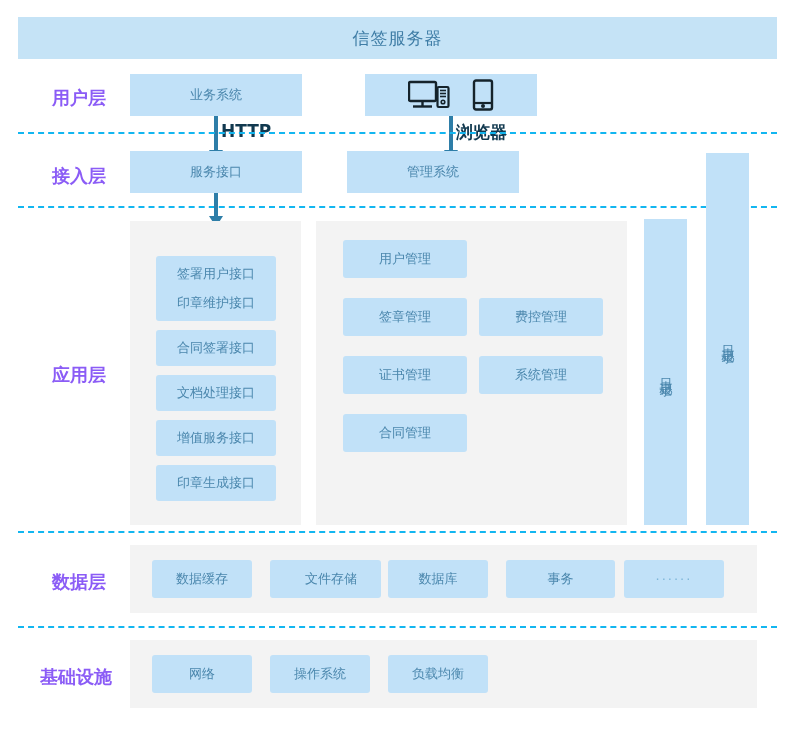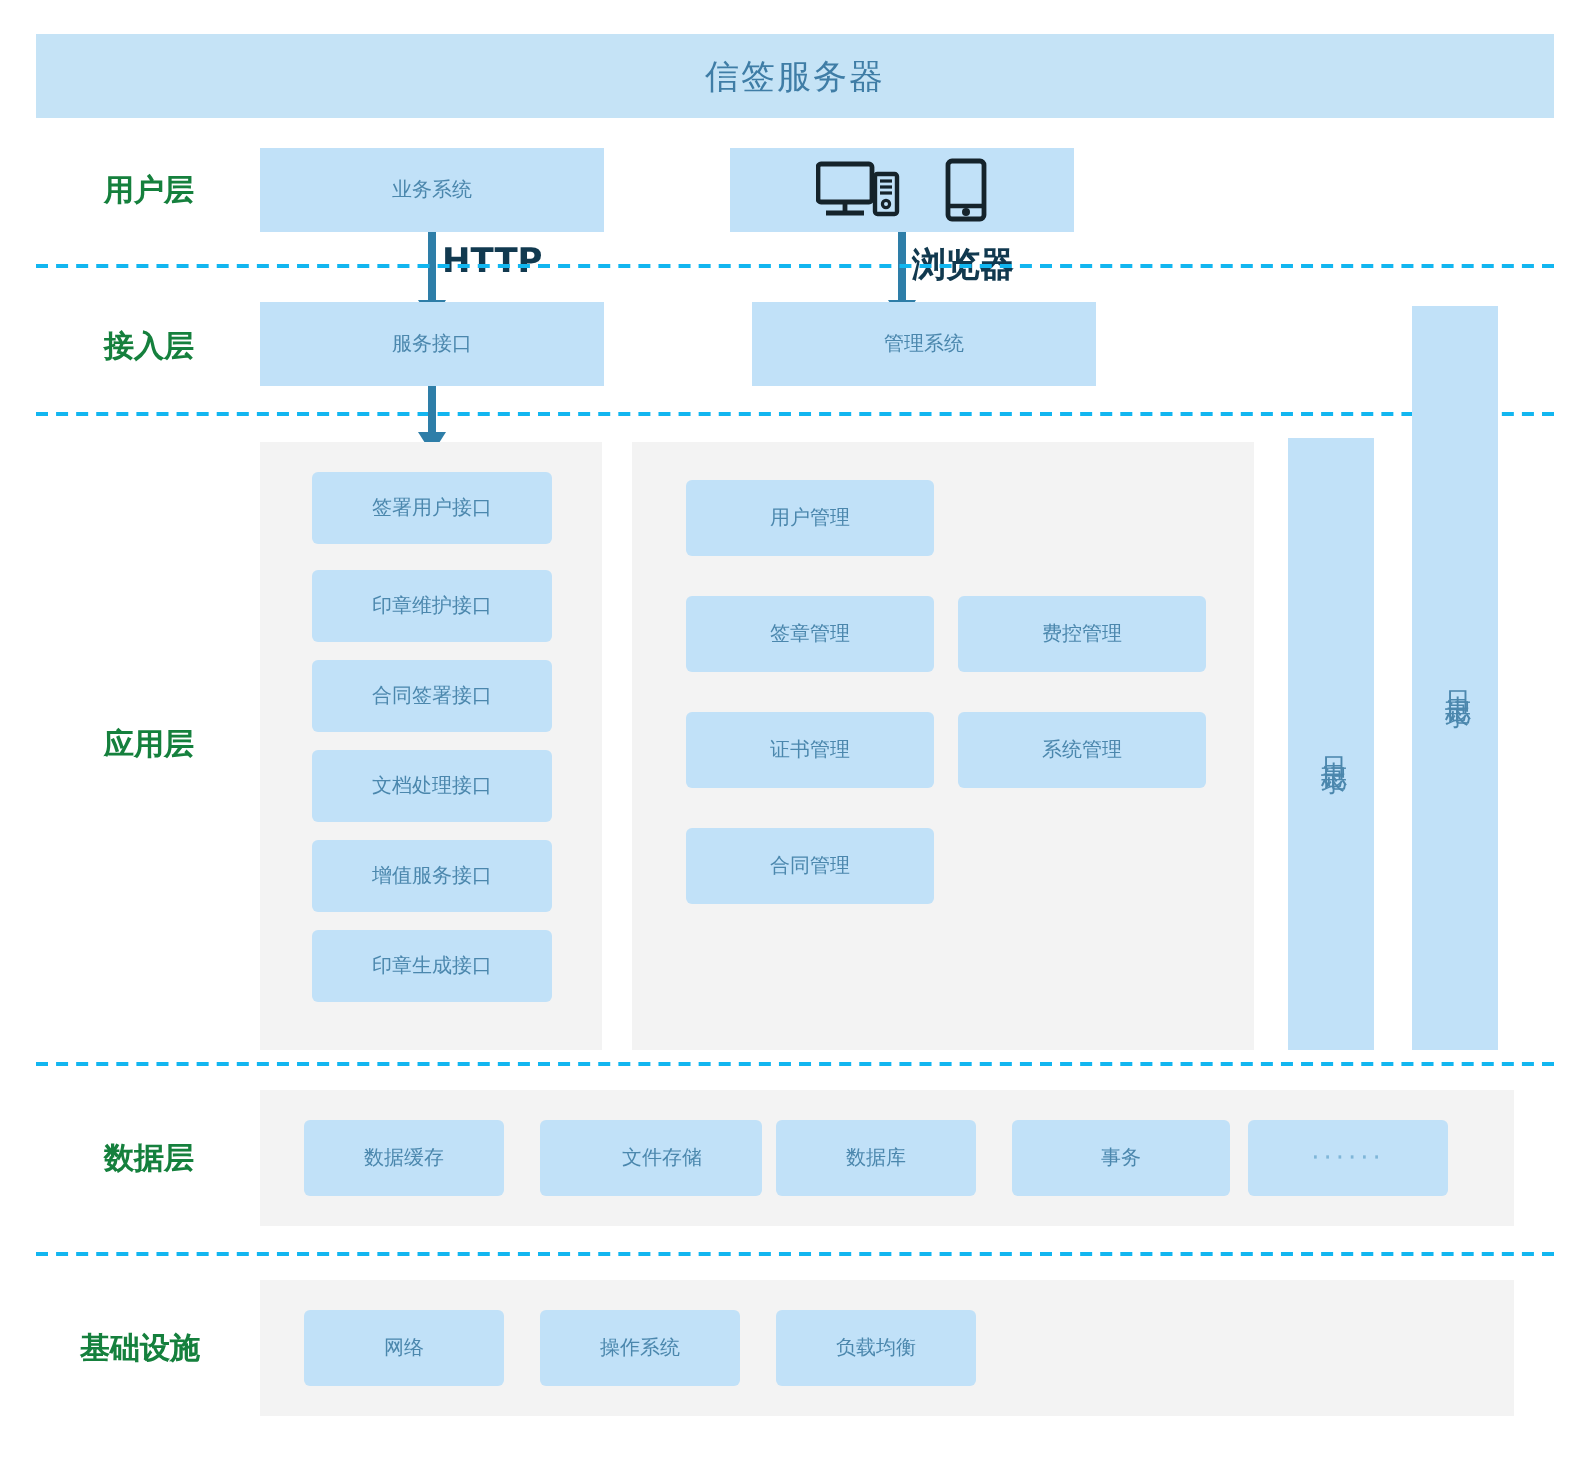--- a/index.html
+++ b/index.html
@@ -27,39 +27,39 @@
     background: #c5e3f6;
     display: flex;
     align-items: center;
     justify-content: center;
     color: #3f7da6;
     font-size: 17px;
     letter-spacing: 1px;
   }
   .layer-label {
     position: absolute;
-    color: #15803d;
-    font-size: 15px;
+    color: #8b5cf6;
+    font-size: 18px;
     font-weight: bold;
     letter-spacing: 0px;
     white-space: nowrap;
   }
   .panel {
     position: absolute;
     background: #f3f3f3;
   }
   .chip {
     position: absolute;
     background: #c1e1f8;
     border-radius: 3px;
     display: flex;
     align-items: center;
     justify-content: center;
     color: #4b87ad;
-    font-size: 10px;
+    font-size: 13px;
     white-space: nowrap;
   }
   .chip.flat { border-radius: 0; }
   .chip.dots { color: #7fb6d8; letter-spacing: 2px; font-size: 13px; }
   .vbar {
     position: absolute;
     background: #c1e1f8;
     display: flex;
     align-items: center;
     justify-content: center;
@@ -152,29 +152,29 @@
   <div class="arrow" style="left:449px; top:116px; height:38px;"></div>
   <div class="arrow-head" style="left:444px; top:150px;"></div>
   <div class="arrow-label" style="left:456px; top:121px;">浏览器</div>
 
   <div class="divider" style="top:132px;"></div>
   <div class="divider" style="top:206px;"></div>
   <div class="divider" style="top:531px;"></div>
   <div class="divider" style="top:626px;"></div>
 
   <div class="chip flat" style="left:130px; top:151px; width:172px; height:42px;">服务接口</div>
-  <div class="chip flat" style="left:376px; top:151px; width:172px; height:42px;text-align:right;">管理系统</div>
+  <div class="chip flat" style="left:347px; top:151px; width:172px; height:42px;text-align:right;">管理系统</div>
 
   <div class="arrow" style="left:214px; top:193px; height:28px;"></div>
   <div class="arrow-head" style="left:209px; top:216px;"></div>
 
   <div class="panel" style="left:130px; top:221px; width:171px; height:304px;"></div>
   <div class="panel" style="left:316px; top:221px; width:311px; height:304px;"></div>
 
-  <div class="chip" style="left:156px; top:236px; width:120px; height:36px;">签署用户接口</div>
+  <div class="chip" style="left:156px; top:256px; width:120px; height:36px;">签署用户接口</div>
   <div class="chip" style="left:156px; top:285px; width:120px; height:36px;">印章维护接口</div>
   <div class="chip" style="left:156px; top:330px; width:120px; height:36px;">合同签署接口</div>
   <div class="chip" style="left:156px; top:375px; width:120px; height:36px;">文档处理接口</div>
   <div class="chip" style="left:156px; top:420px; width:120px; height:36px;">增值服务接口</div>
   <div class="chip" style="left:156px; top:465px; width:120px; height:36px;">印章生成接口</div>
 
   <div class="chip" style="left:343px; top:240px; width:124px; height:38px;text-align:right;">用户管理</div>
   <div class="chip" style="left:343px; top:298px; width:124px; height:38px;">签章管理</div>
   <div class="chip" style="left:343px; top:356px; width:124px; height:38px;">证书管理</div>
   <div class="chip" style="left:343px; top:414px; width:124px; height:38px;">合同管理</div>

